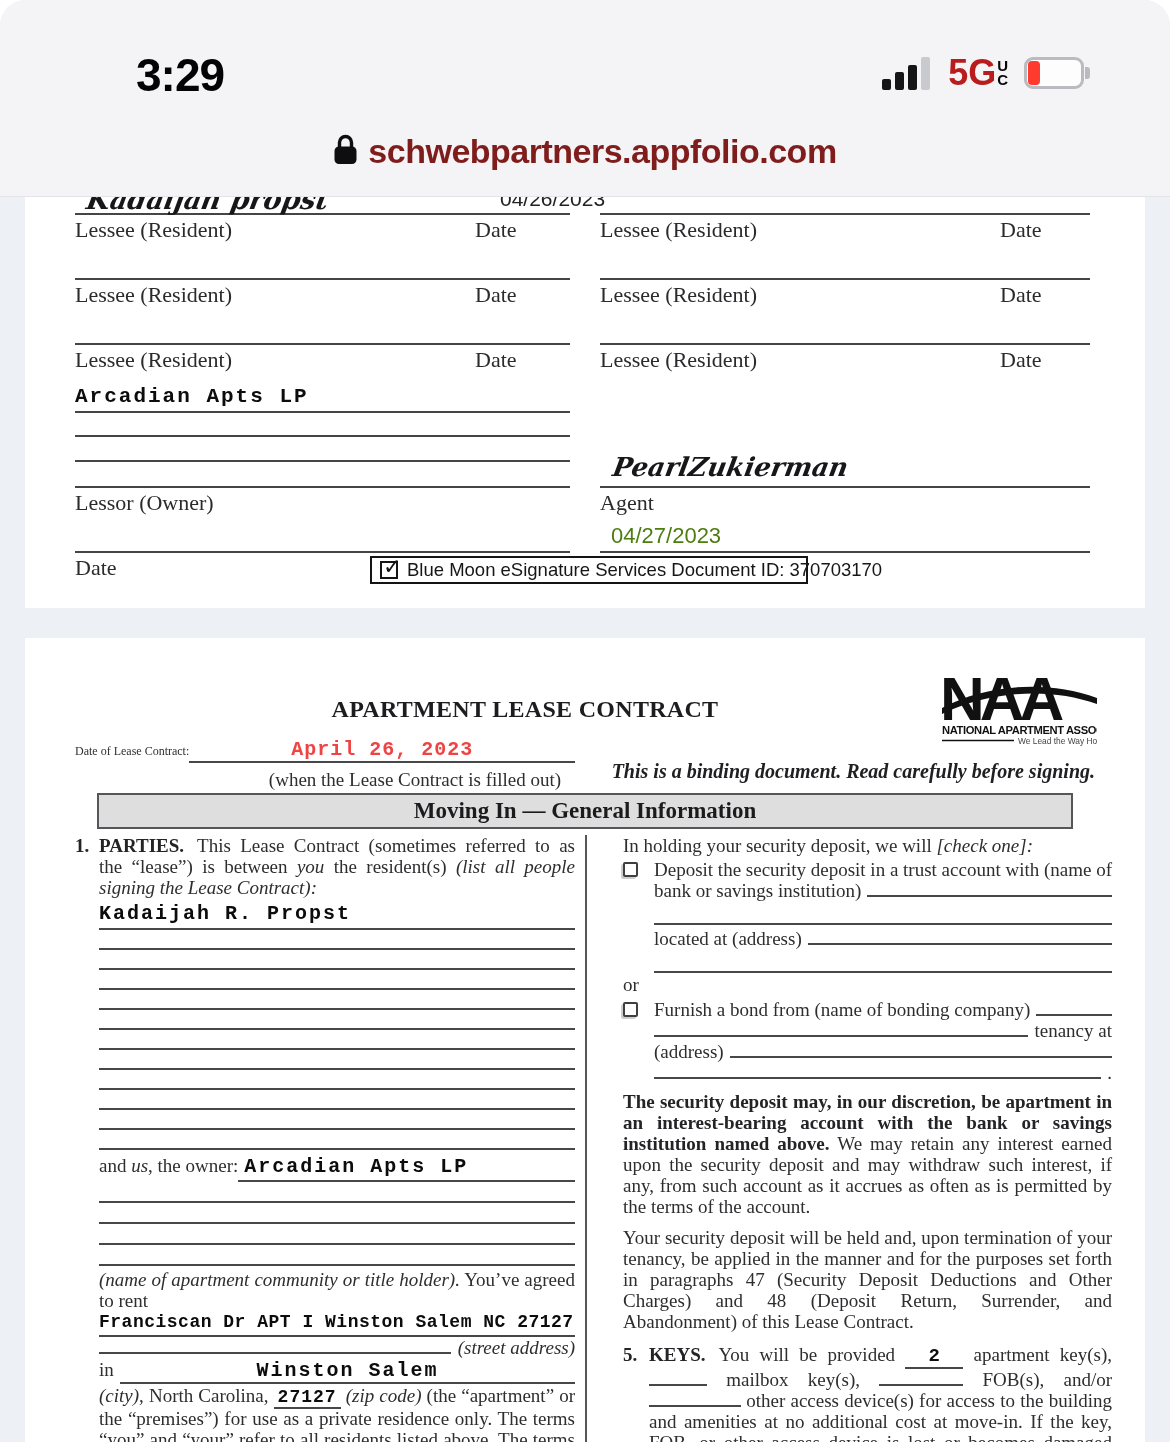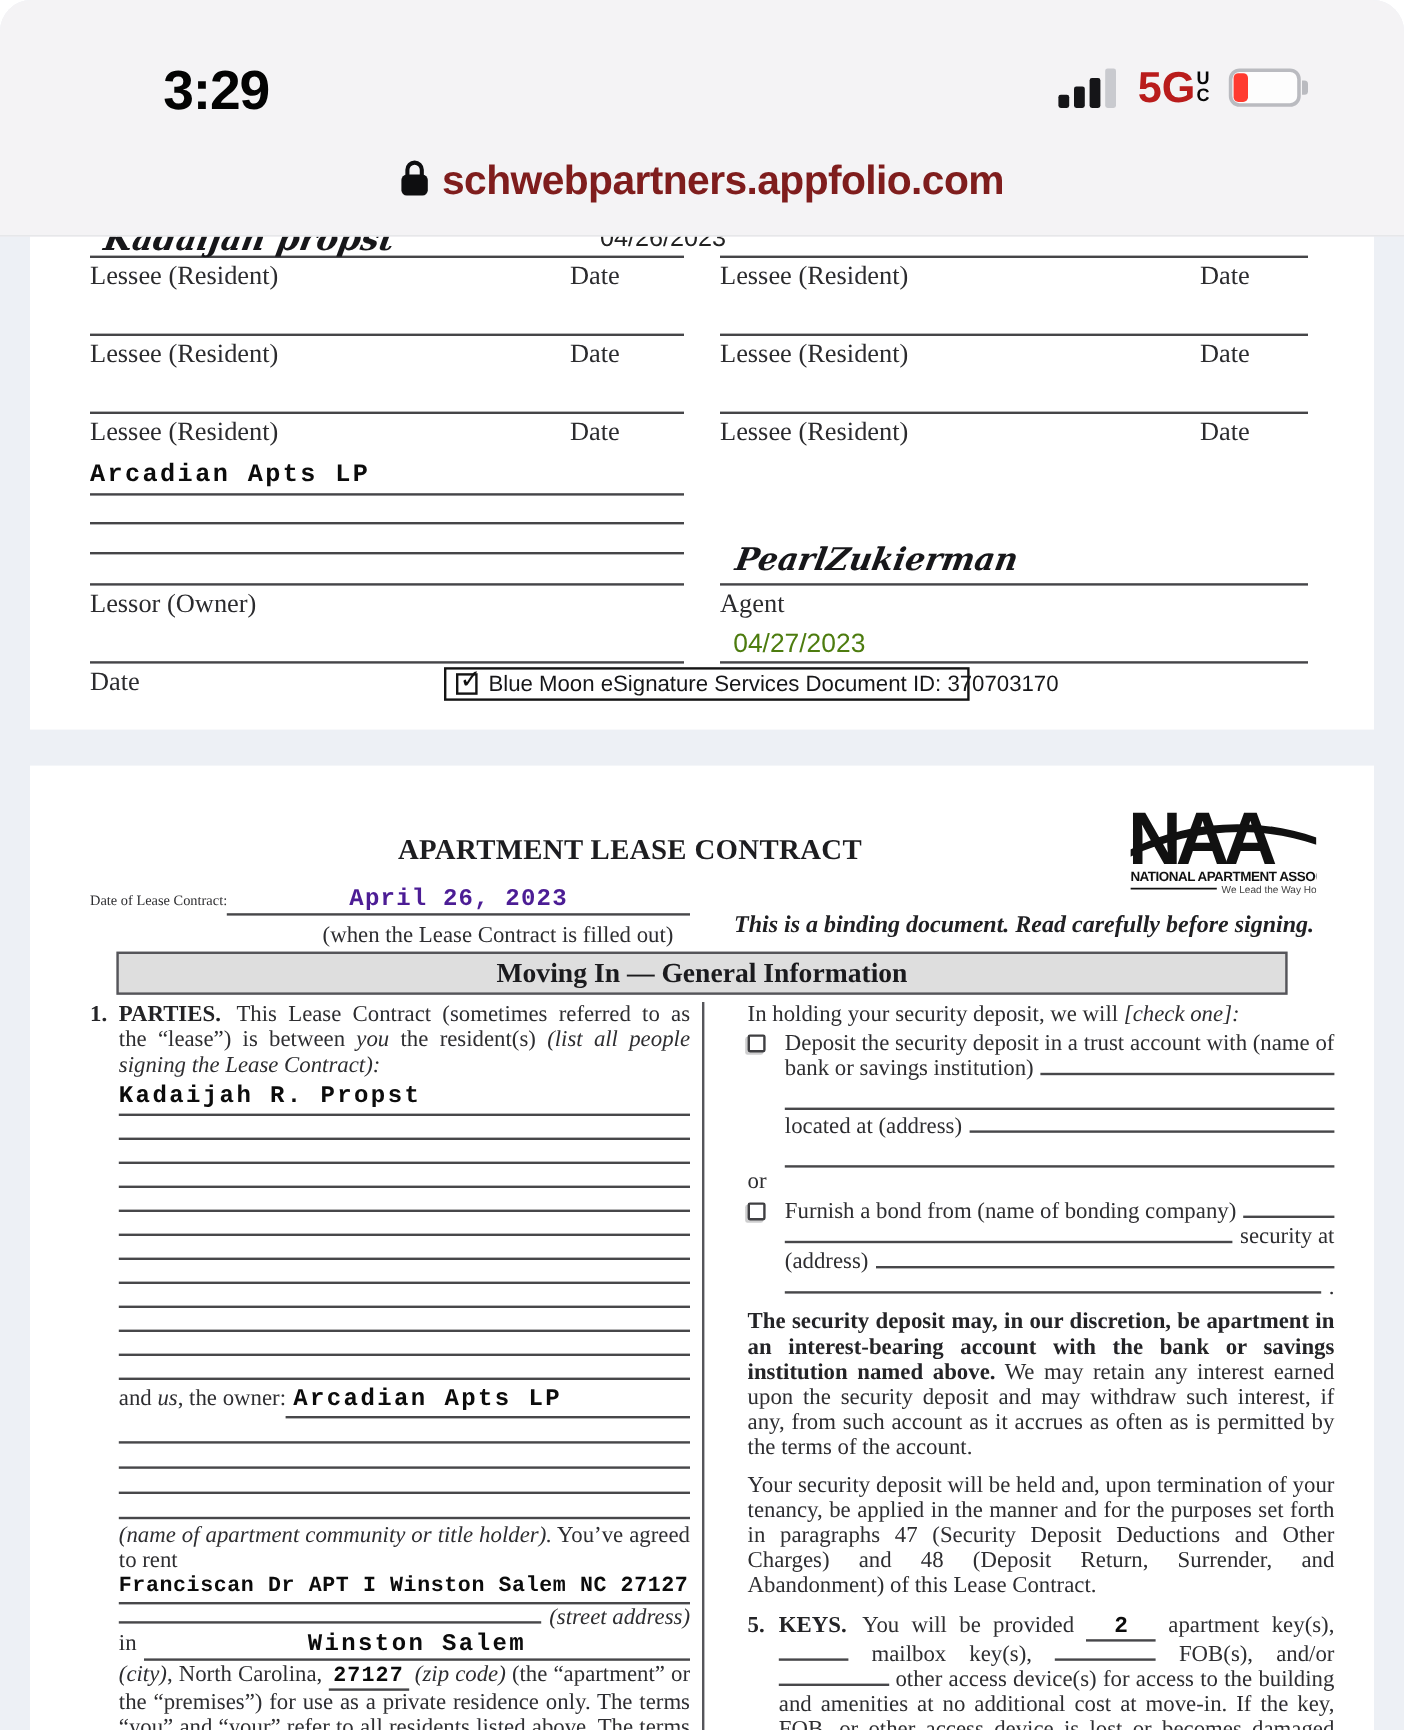--- a/index.html
+++ b/index.html
@@ -46,21 +46,21 @@
   .esign-badge { position:absolute; left:345px; top:359px; width:438px; height:28px; background:#fff; border:2px solid #141414; display:flex; align-items:center; gap:9px; padding:0 8px; z-index:5; }
   .esign-badge .box { position:relative; width:18px; height:18px; border:2px solid #141414; flex:0 0 auto; }
   .esign-badge .box .tick { position:absolute; left:1px; top:-9px; font-family:"DejaVu Sans",sans-serif; font-weight:700; font-size:22px; color:#111; }
   .esign-badge .txt { font-family:"Liberation Sans","DejaVu Sans",sans-serif; font-size:18.5px; color:#161618; white-space:nowrap; }
 
   
   .p2-title { position:absolute; top:58px; left:0; width:1000px; text-align:center; font-weight:700; font-size:24px; letter-spacing:0.3px; color:#1d1d20; }
   .naa { position:absolute; top:30px; right:48px; width:155px; }
   .p2-daterow { position:absolute; top:100px; left:50px; width:500px; display:flex; align-items:baseline; }
   .p2-daterow .lbl { font-size:12px; white-space:nowrap; }
-  .p2-daterow .fillv { flex:1; border-bottom:2px solid #47474a; text-align:center; font-family:"Liberation Mono","DejaVu Sans Mono",monospace; font-weight:700; font-size:20px; letter-spacing:1px; color:#4c1d95; }
+  .p2-daterow .fillv { flex:1; border-bottom:2px solid #47474a; text-align:center; font-family:"Liberation Mono","DejaVu Sans Mono",monospace; font-weight:700; font-size:20px; letter-spacing:1px; color:#ef4444; }
   .p2-datenote { position:absolute; top:131px; left:230px; width:320px; text-align:center; font-size:19px; color:#2e2e31; }
   .p2-binding { position:absolute; top:122px; right:50px; font-weight:700; font-style:italic; font-size:20px; color:#202023; }
   .p2-banner { position:absolute; top:155px; left:72px; right:72px; height:36px; background:#dedede; border:2px solid #55555a; text-align:center; font-weight:700; font-size:23px; line-height:32px; color:#1b1b1e; }
   .p2-cols { position:absolute; top:197px; left:50px; right:50px; bottom:0; display:flex; }
   .colL { width:500px; flex:0 0 auto; }
   .vdivider { width:2px; background:#55555a; margin-left:10px; flex:0 0 auto; }
   .colR { flex:1; margin-left:36px; }
 
   .jpara { font-size:19px; line-height:21px; text-align:justify; color:#2e2e31; }
   .hang { position:relative; padding-left:24px; }
@@ -308,21 +308,21 @@
           <div class="or">or</div>
 
           <div class="chk-item">
             <span class="chk"></span>
             <div class="flex-row">
                 <span class="nowrap">Furnish a bond from (name of bonding company)</span>
                 <span class="fill"></span>
               </div>
             <div class="flex-row">
                 <span class="fill lead"></span>
-                <span class="nowrap">security at</span>
+                <span class="nowrap">tenancy at</span>
               </div>
             <div class="flex-row">
                 <span class="nowrap">(address)</span>
                 <span class="fill"></span>
               </div>
             <div class="flex-row">
                 <span class="fill lead"></span>
                 <span>.</span>
               </div>
           </div>

